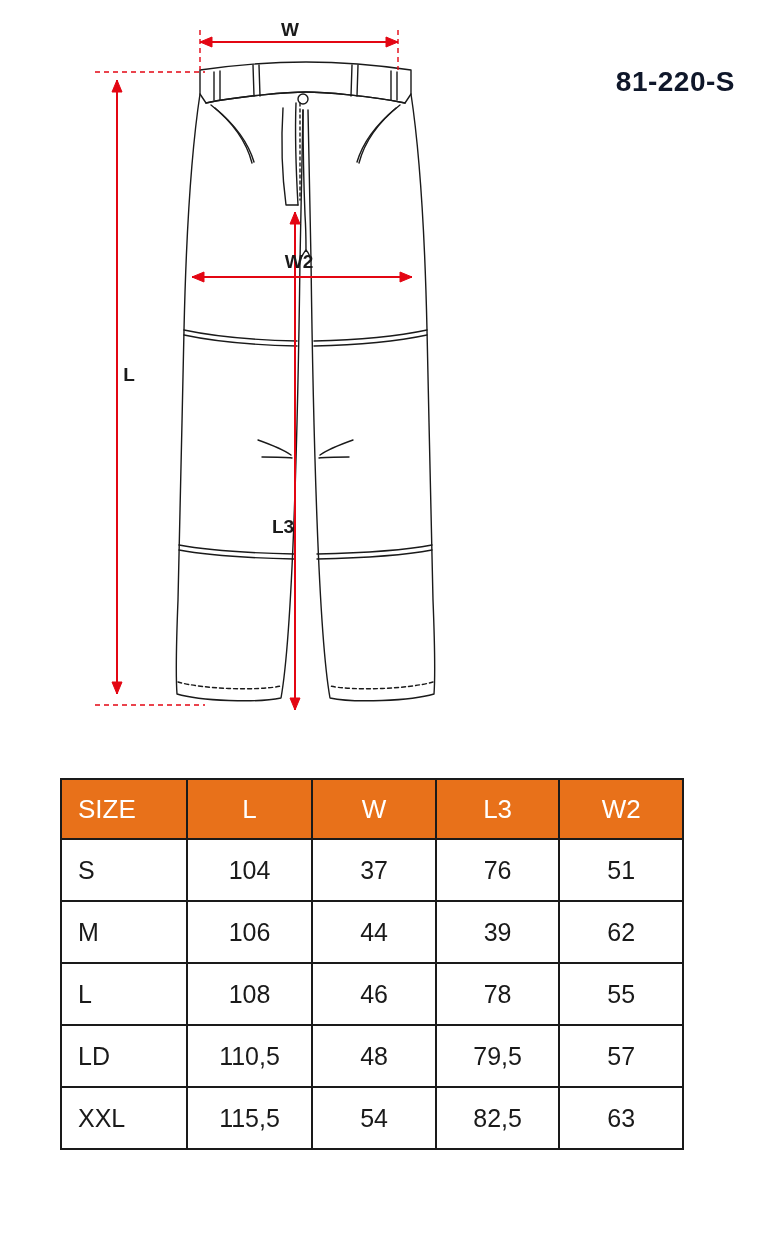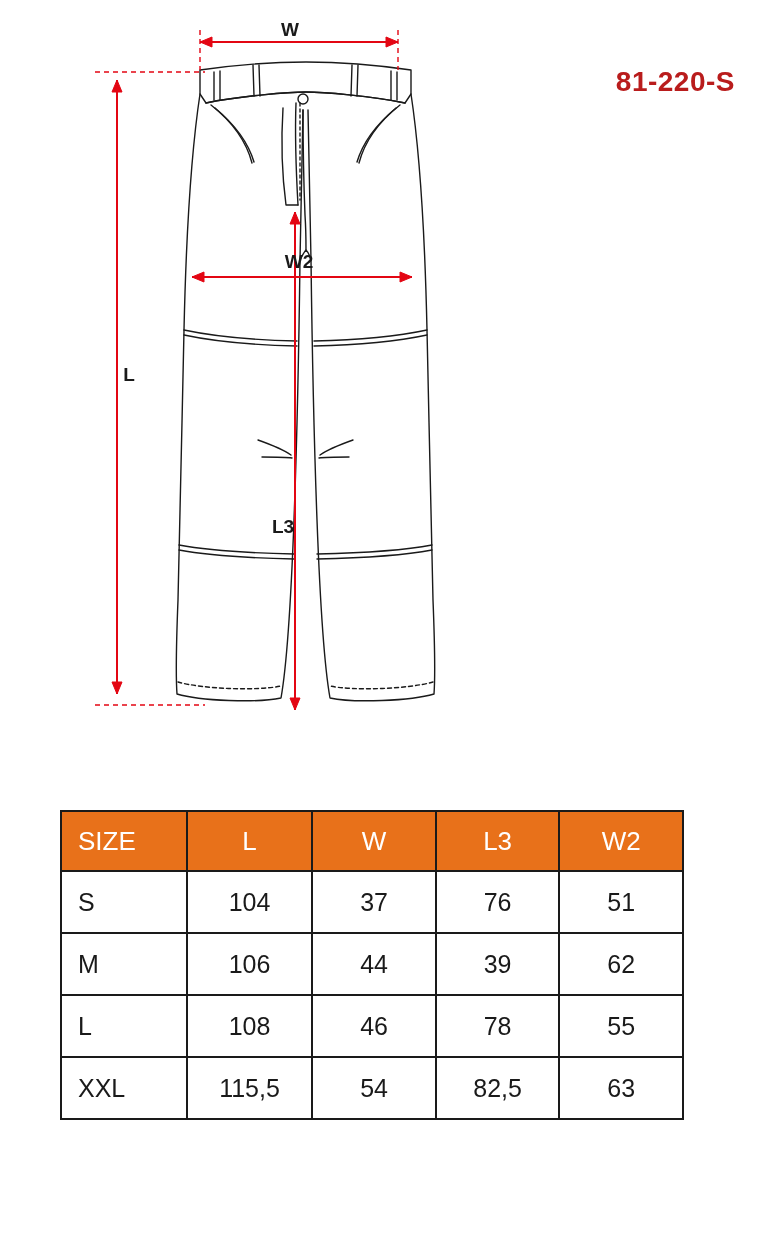--- a/index.html
+++ b/index.html
@@ -20,36 +20,36 @@
     height: 1250px;
   }
   
   #product-code {
     position: absolute;
     right: 36px;
     top: 66px;
     font-size: 28px;
     font-weight: bold;
     letter-spacing: 0.5px;
-    color: #b91c1c;
+    color: #0f172a;
     font-family: "Liberation Sans", sans-serif;
   }
   
   #drawing {
     position: absolute;
     left: 0;
     top: 0;
     width: 771px;
     height: 745px;
   }
   
   #size-table {
     position: absolute;
     left: 60px;
-    top: 810px;
+    top: 778px;
     border-collapse: collapse;
     width: 624px;
   }
   #size-table th, #size-table td {
     border: 2px solid #1a1a1a;
     height: 58px;
     text-align: center;
     vertical-align: middle;
     font-size: 25px;
     font-weight: normal;
@@ -215,20 +215,27 @@
         <td>62</td>
       </tr>
       <tr>
         <td class="size-cell">L</td>
         <td>108</td>
         <td>46</td>
         <td>78</td>
         <td>55</td>
       </tr>
       <tr>
+        <td class="size-cell">LD</td>
+        <td>110,5</td>
+        <td>48</td>
+        <td>79,5</td>
+        <td>57</td>
+      </tr>
+      <tr>
         <td class="size-cell">XXL</td>
         <td>115,5</td>
         <td>54</td>
         <td>82,5</td>
         <td>63</td>
       </tr>
     </tbody>
   </table>
 
 </div>

